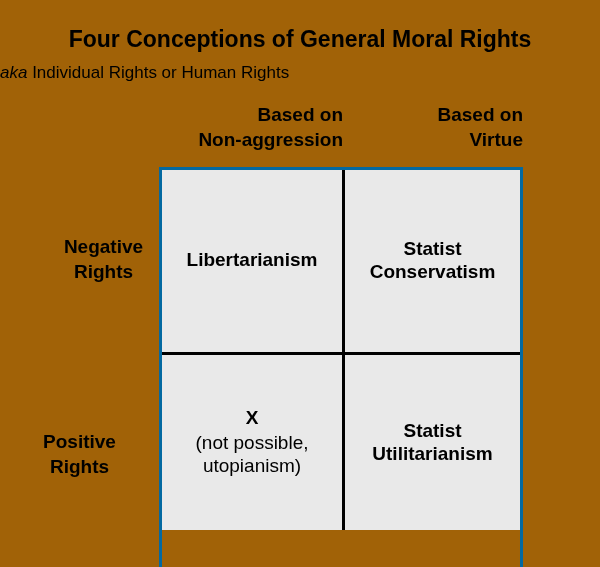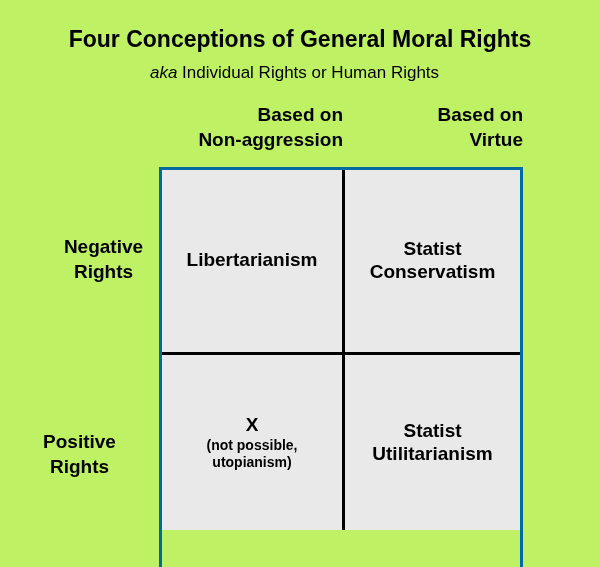--- a/index.html
+++ b/index.html
@@ -5,39 +5,38 @@
   * { margin: 0; padding: 0; box-sizing: border-box; }
   html, body { background: #ffffff; }
   body {
     font-family: "Liberation Sans", sans-serif;
     color: #000000;
   }
   .page {
     position: relative;
     width: 600px;
     height: 567px;
-    background: #bef264;
+    background: #a16207;
     overflow: hidden;
   }
   .title {
     position: absolute;
     top: 26px;
     left: 0;
     width: 600px;
     text-align: center;
     font-size: 23px;
     font-weight: bold;
     white-space: pre-line;
   }
   .subtitle {
     position: absolute;
     top: 63px;
     left: 0;
     width: 589px;
-    text-align: center;
     font-size: 17px;
     font-weight: normal;
   }
   .subtitle .italic { font-style: italic; }
   .col-header {
     position: absolute;
     top: 103px;
     text-align: right;
     font-size: 19px;
     font-weight: bold;
@@ -84,22 +83,22 @@
   .cell.tl { border-right: 3px solid #000; border-bottom: 3px solid #000; }
   .cell.tr { border-bottom: 3px solid #000; }
   .cell.bl { border-right: 3px solid #000; }
   .cell-main {
     font-size: 19px;
     font-weight: bold;
     line-height: 1.2;
     white-space: pre-line;
   }
   .cell-sub {
-    font-size: 14px;
-    font-weight: bold;
+    font-size: 19px;
+    font-weight: normal;
     line-height: 1.22;
     white-space: pre-line;
     margin-top: 1px;
   }
 </style>
 </head>
 <body>
 
 <div class="page">
 

